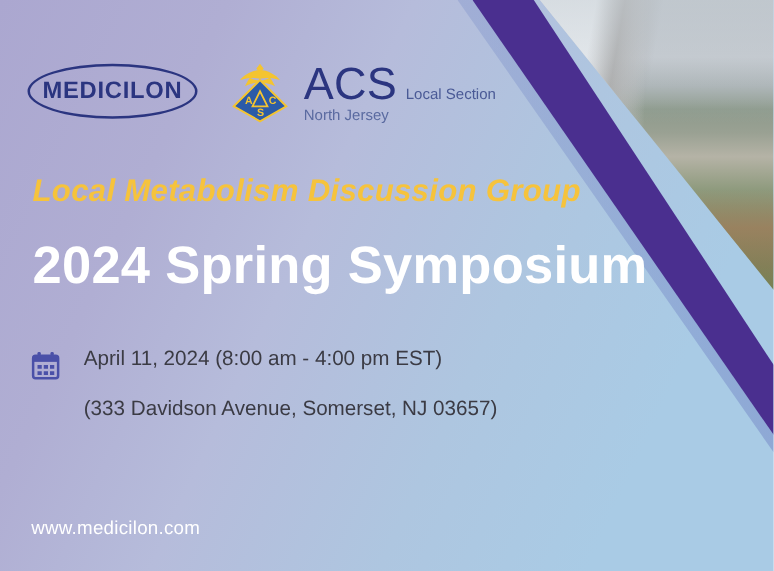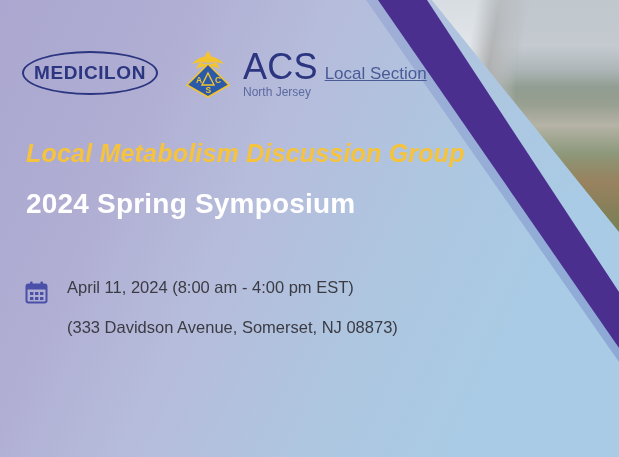--- a/index.html
+++ b/index.html
@@ -148,24 +148,23 @@
     align-items: baseline;
     gap: 7px;
   }
   .acs-big {
     font-size: 36px;
     color: #2b3580;
     font-family: "Liberation Sans", sans-serif;
     letter-spacing: 0.2px;
   }
   .acs-sub {
-    font-size: 17px;
+    font-size: 12px;
     color: #4a5a96;
     font-family: "Liberation Sans", sans-serif;
-    text-decoration: underline;
   }
   .acs-line2 {
     font-size: 12px;
     color: #5a6aa0;
     margin-top: 1px;
     font-family: "Liberation Sans", sans-serif;
   }
 
   .kicker {
     position: absolute;
@@ -175,21 +174,21 @@
     font-weight: bold;
     font-style: italic;
     color: #f6c33c;
     letter-spacing: 0.2px;
     white-space: nowrap;
   }
   .title {
     position: absolute;
     left: 26px;
     top: 188px;
-    font-size: 28px;
+    font-size: 42px;
     font-weight: bold;
     color: #ffffff;
     letter-spacing: 0.2px;
     white-space: nowrap;
   }
 
   .info {
     position: absolute;
     left: 22px;
     top: 278px;
@@ -298,17 +297,18 @@
           <rect x="16" y="12" width="3.4" height="3" fill="#4A50A8"></rect>
           <rect x="6" y="17" width="3.4" height="3" fill="#4A50A8"></rect>
           <rect x="11" y="17" width="3.4" height="3" fill="#4A50A8"></rect>
           <rect x="16" y="17" width="3.4" height="3" fill="#4A50A8"></rect>
         </svg>
       </span>
       <span class="info-text">April 11, 2024 (8:00 am - 4:00 pm EST)</span>
     </div>
 
 
-    <div class="info-indent">(333 Davidson Avenue, Somerset, NJ 08873)</div>
+    <div class="info-indent">(333 Davidson Avenue, Somerset, NJ 03657)</div>
   </div>
 
+  <div class="website">www.medicilon.com</div>
 
 </div>
 
 </body></html>

